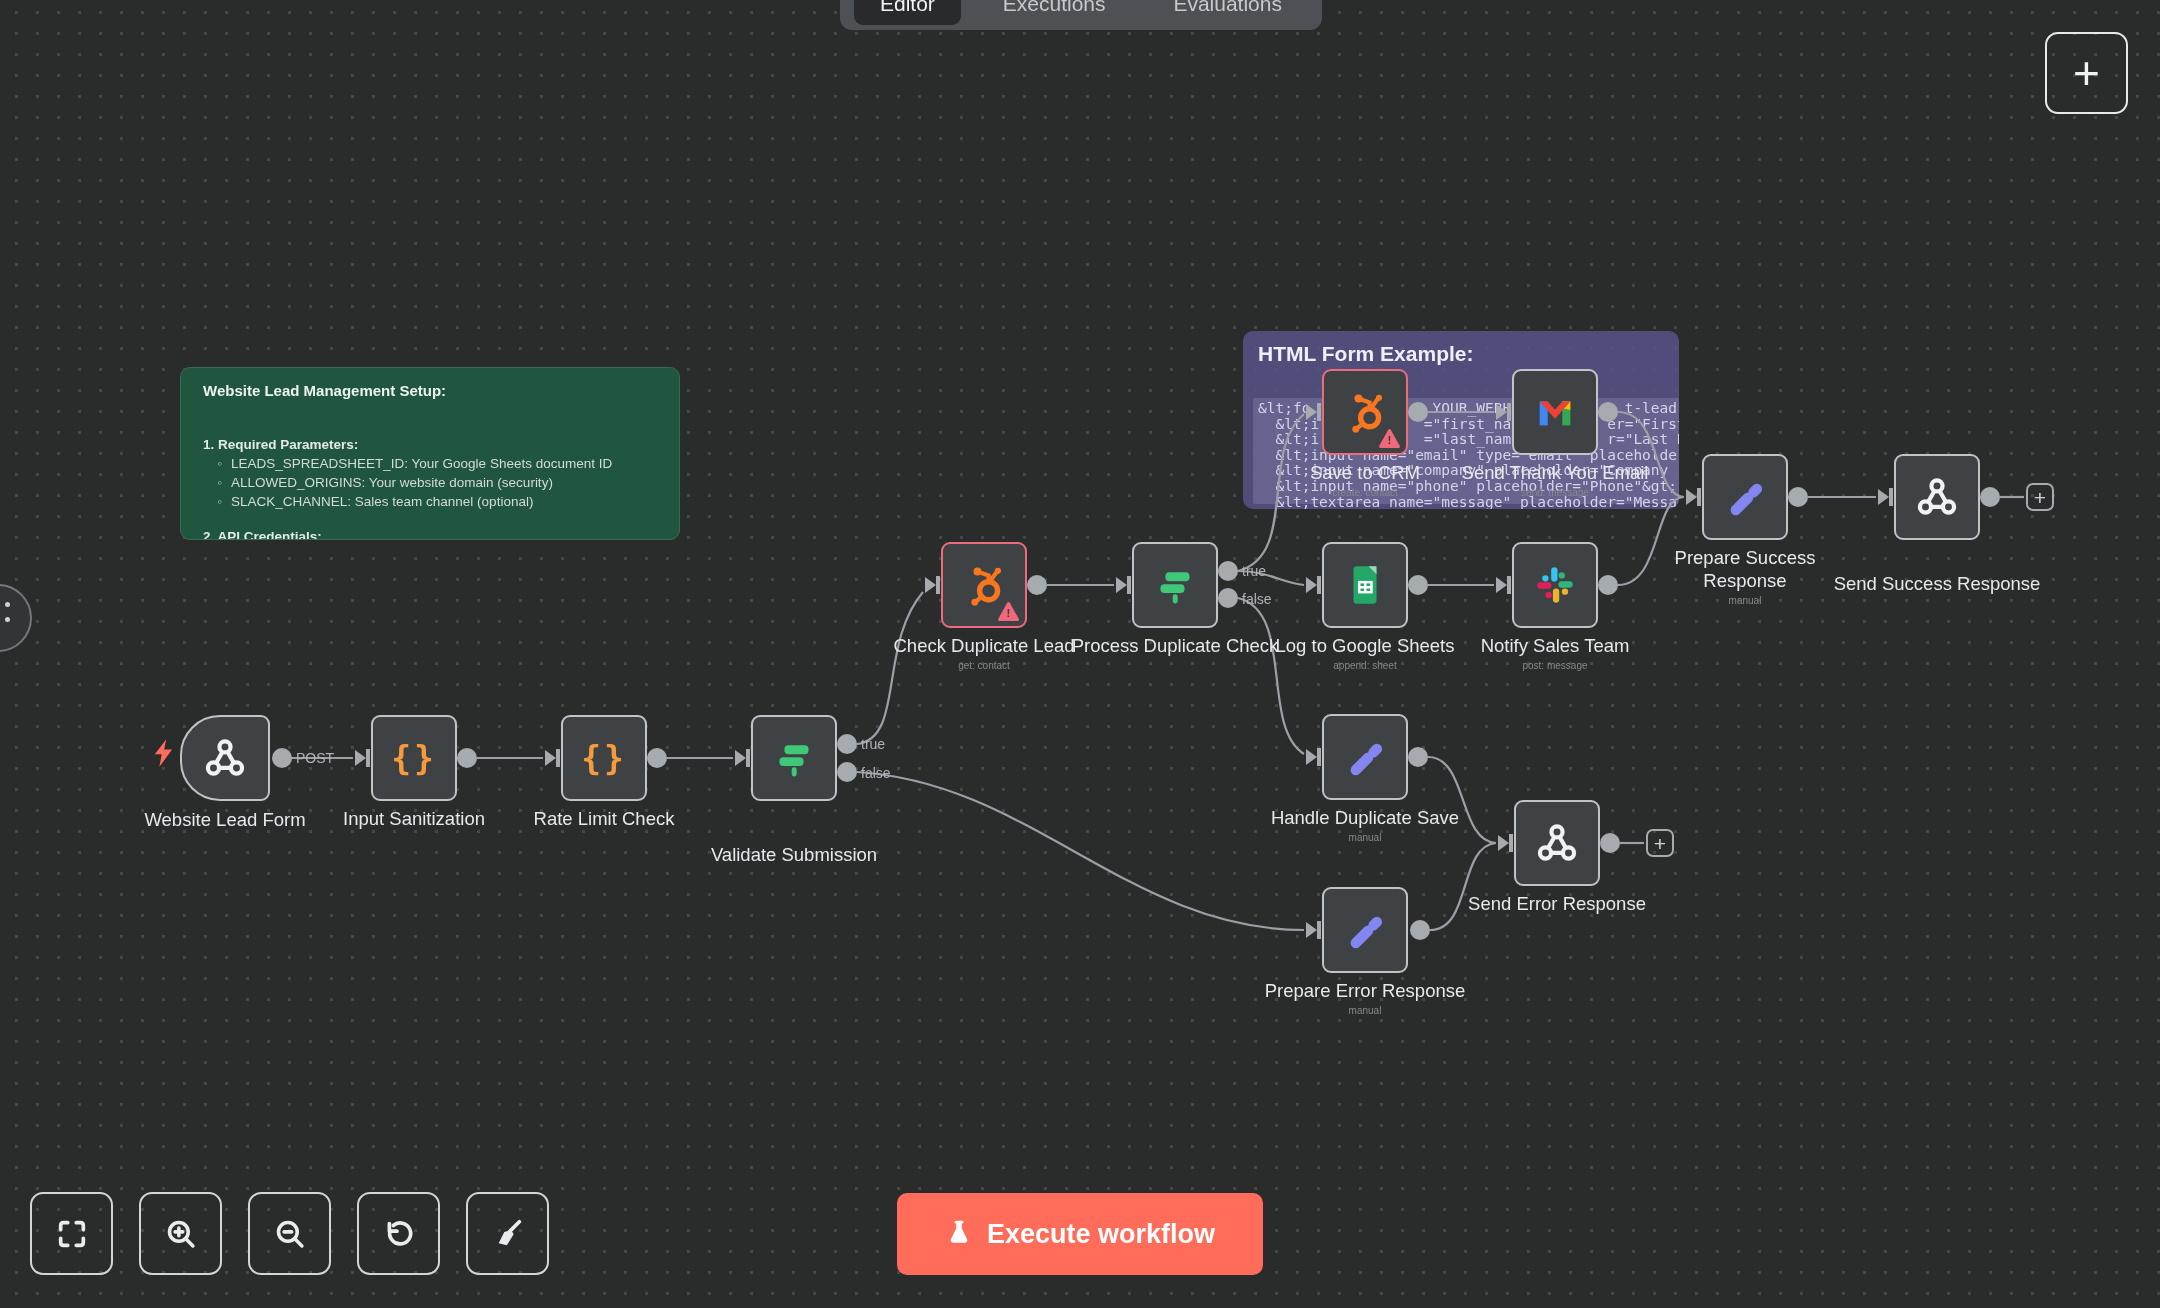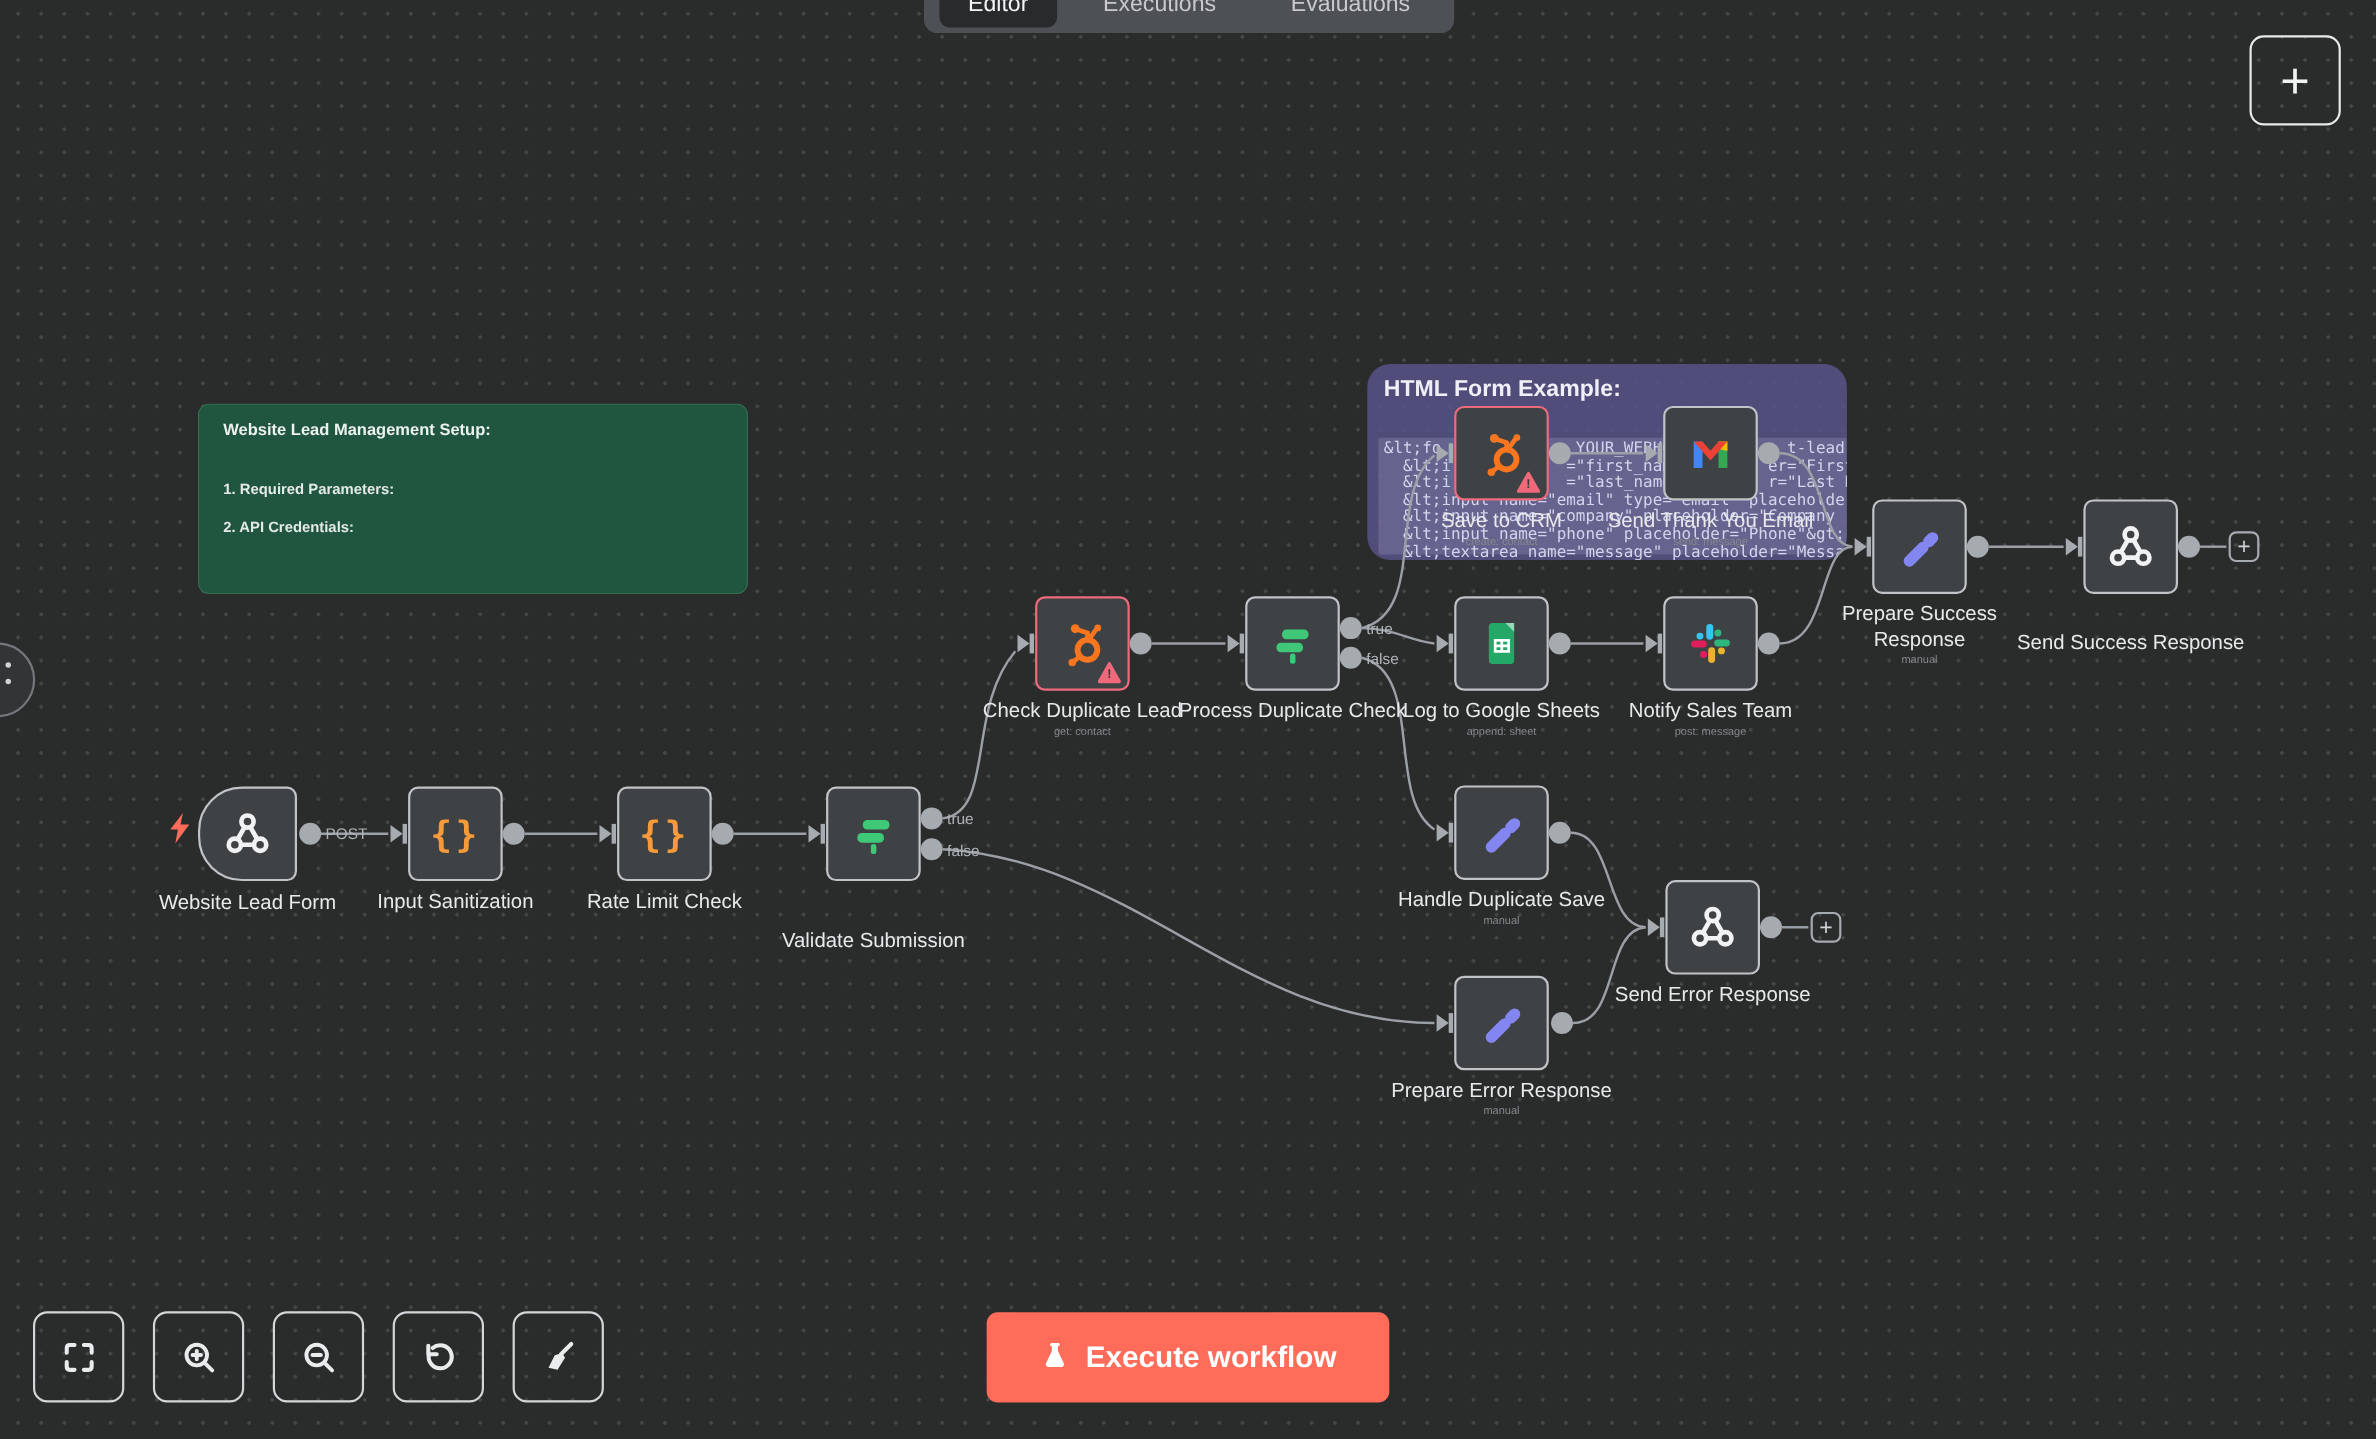--- a/index.html
+++ b/index.html
@@ -33,21 +33,21 @@
     border:1px solid #356d53; overflow:hidden; z-index:2; padding:14px 22px;
   }
   .sticky-green h2 { font-size:15px; font-weight:bold; color:#edf3ef; margin-bottom:36px; }
   .sg-item { font-size:13.5px; font-weight:bold; color:#e4ebe6; line-height:19px; }
   .sg-bullets { margin-left:12px; }
   .sg-bullet { font-size:13.5px; color:#d3dcd6; line-height:19px; padding-left:16px; position:relative; }
   .sg-bullet::before { content:"◦"; position:absolute; left:2px; color:#b7c4bd; }
   .sg-item2 { margin-top:16px; }
   .sticky-purple {
     position:absolute; left:1243px; top:331px; width:436px; height:178px;
-    background:rgba(88,84,138,0.85); border-radius:21px; z-index:2; overflow:hidden;
+    background:rgba(88,84,138,0.85); border-radius:10px; z-index:2; overflow:hidden;
   }
   .sticky-purple h2 { font-size:21px; font-weight:bold; color:#eff0f7; margin:11px 0 0 15px; }
   .code-band {
     position:absolute; left:10px; top:67px; width:426px; height:106px;
     background:rgba(188,188,222,0.20); border-radius:2px;
   }
   .code-pre {
     position:absolute; left:15px; top:70px; white-space:pre;
     font-family:"DejaVu Sans Mono", monospace; font-size:14.5px; line-height:15.6px;
     color:#d2d5ec; z-index:1;
@@ -108,20 +108,25 @@
   <div class="tab">Evaluations</div>
 </div>
 
 <div class="addnode">
   <span>+</span>
 </div>
 
 <div class="sticky-green">
   <h2>Website Lead Management Setup:</h2>
   <div class="sg-item">1. Required Parameters:</div>
+  <div class="sg-bullets">
+    <div class="sg-bullet">LEADS_SPREADSHEET_ID: Your Google Sheets document ID</div>
+    <div class="sg-bullet">ALLOWED_ORIGINS: Your website domain (security)</div>
+    <div class="sg-bullet">SLACK_CHANNEL: Sales team channel (optional)</div>
+  </div>
   <div class="sg-item sg-item2">2. API Credentials:</div>
 </div>
 
 <div class="sticky-purple">
   <h2>HTML Form Example:</h2>
   <div class="code-band"></div>
   <pre class="code-pre">&amp;lt;fo              YOUR_WEBHOOK          t-lead"
   &amp;lt;i            ="first_name"        er="First
   &amp;lt;i            ="last_name"         r="Last N
   &amp;lt;input name="email" type="email" placeholde

